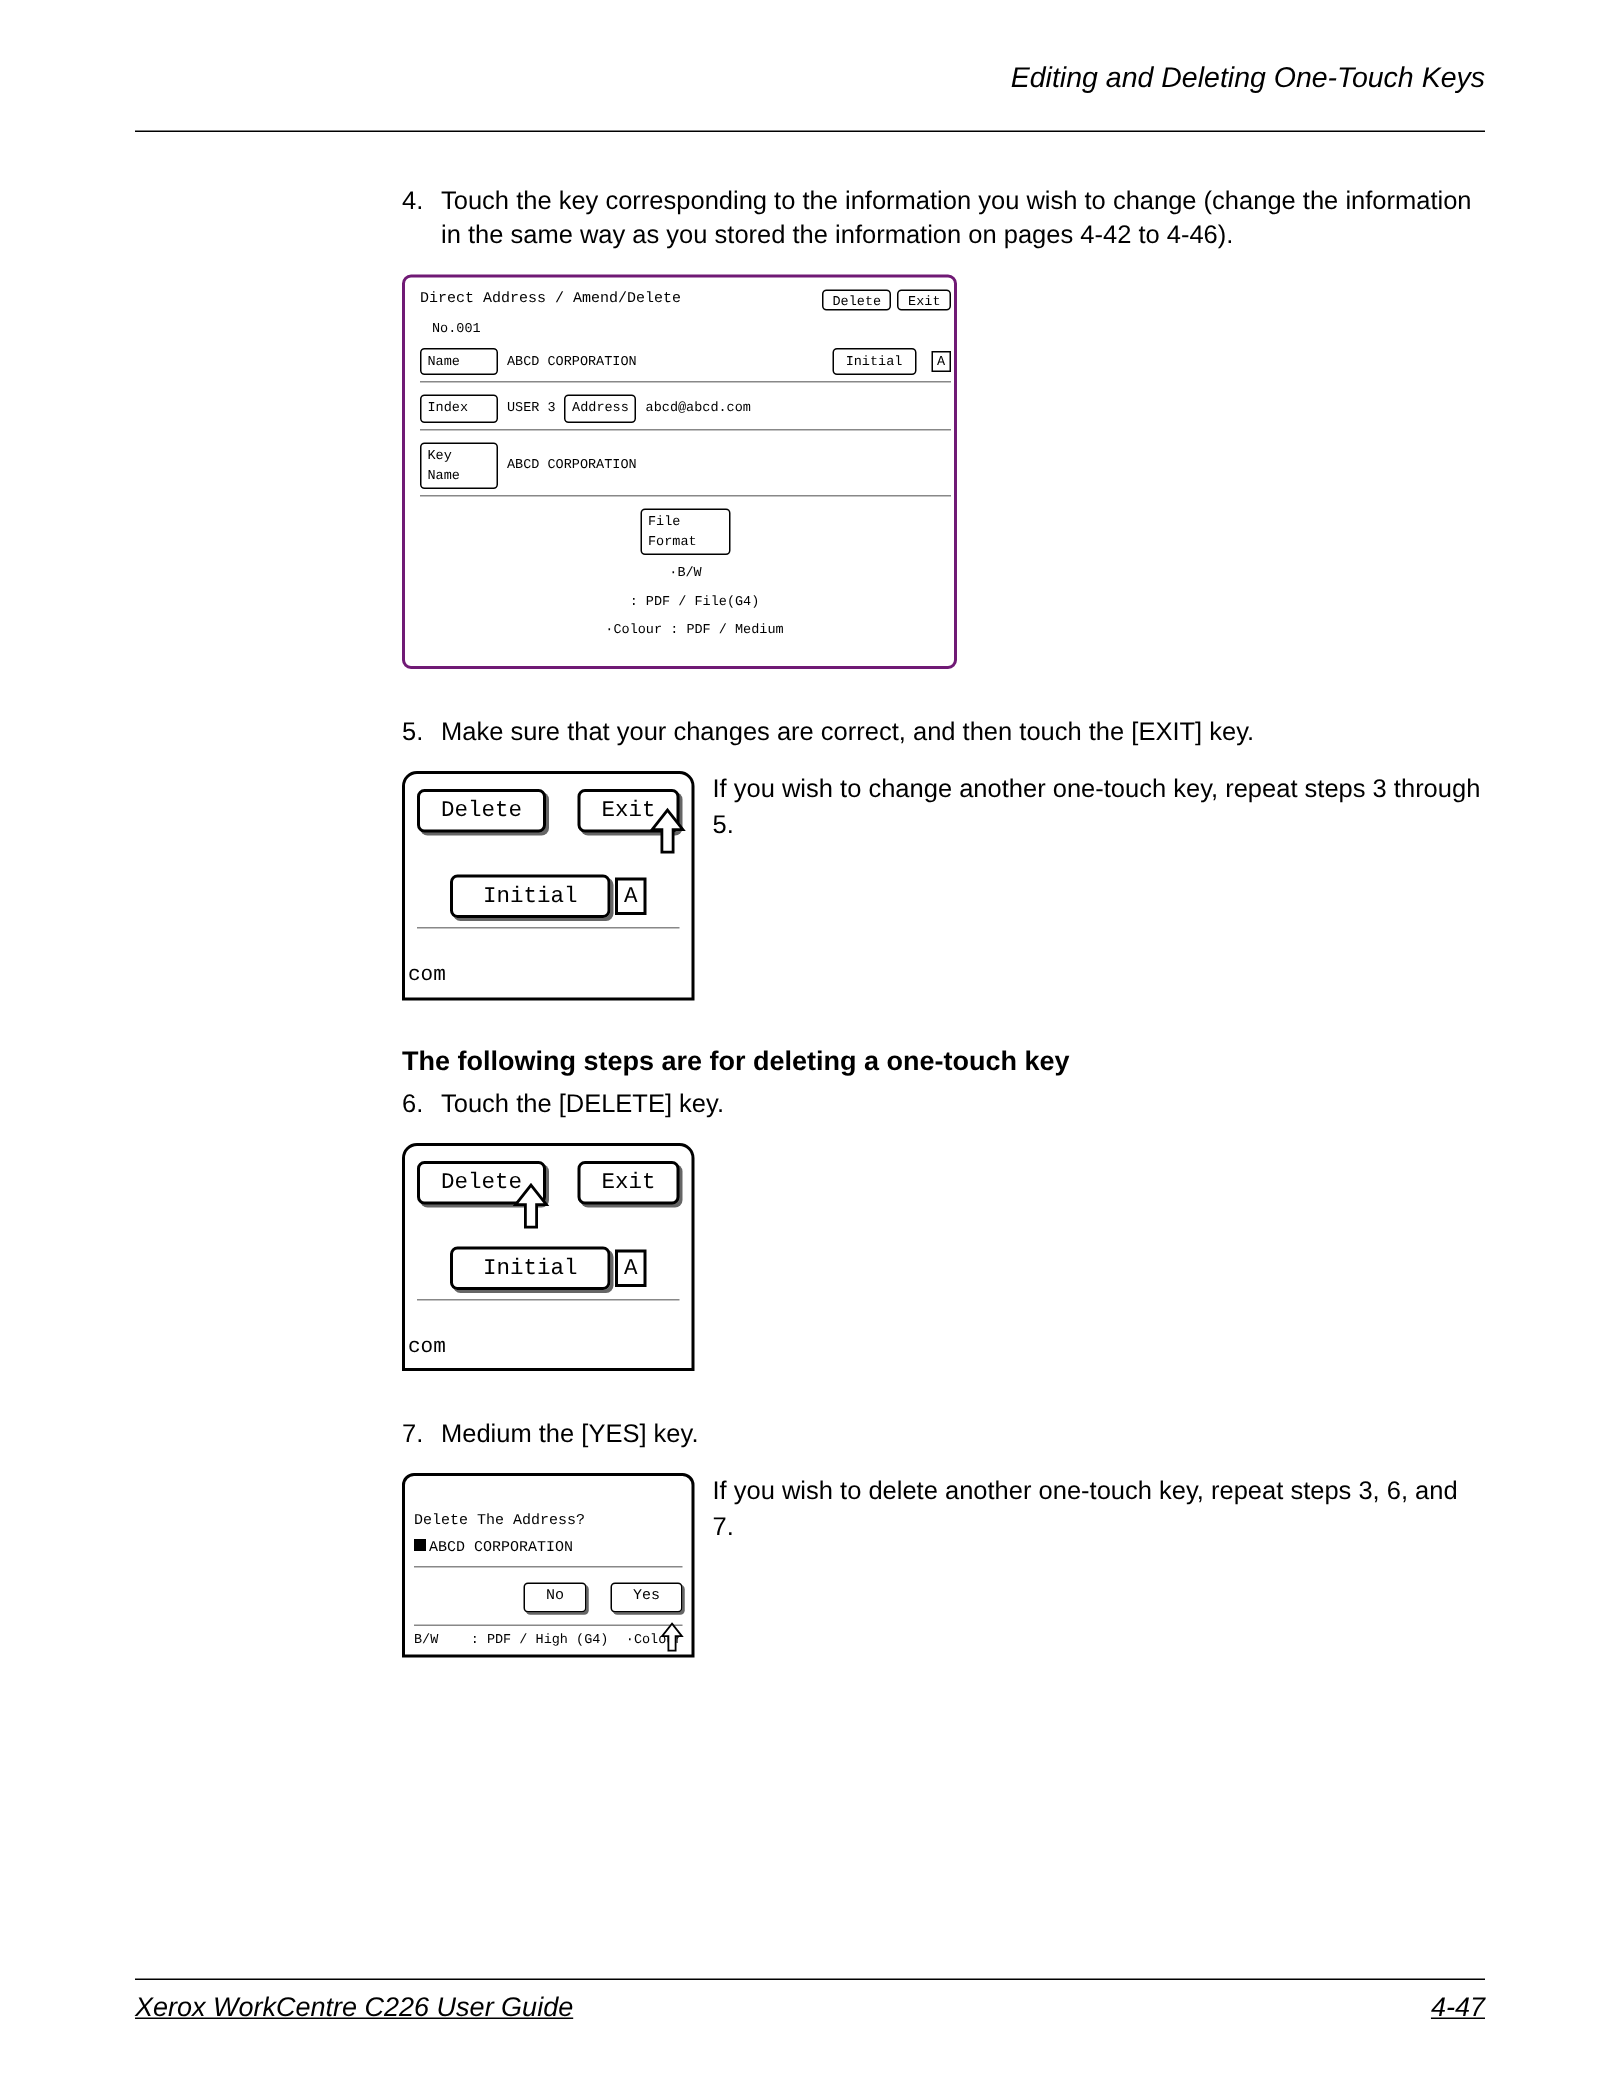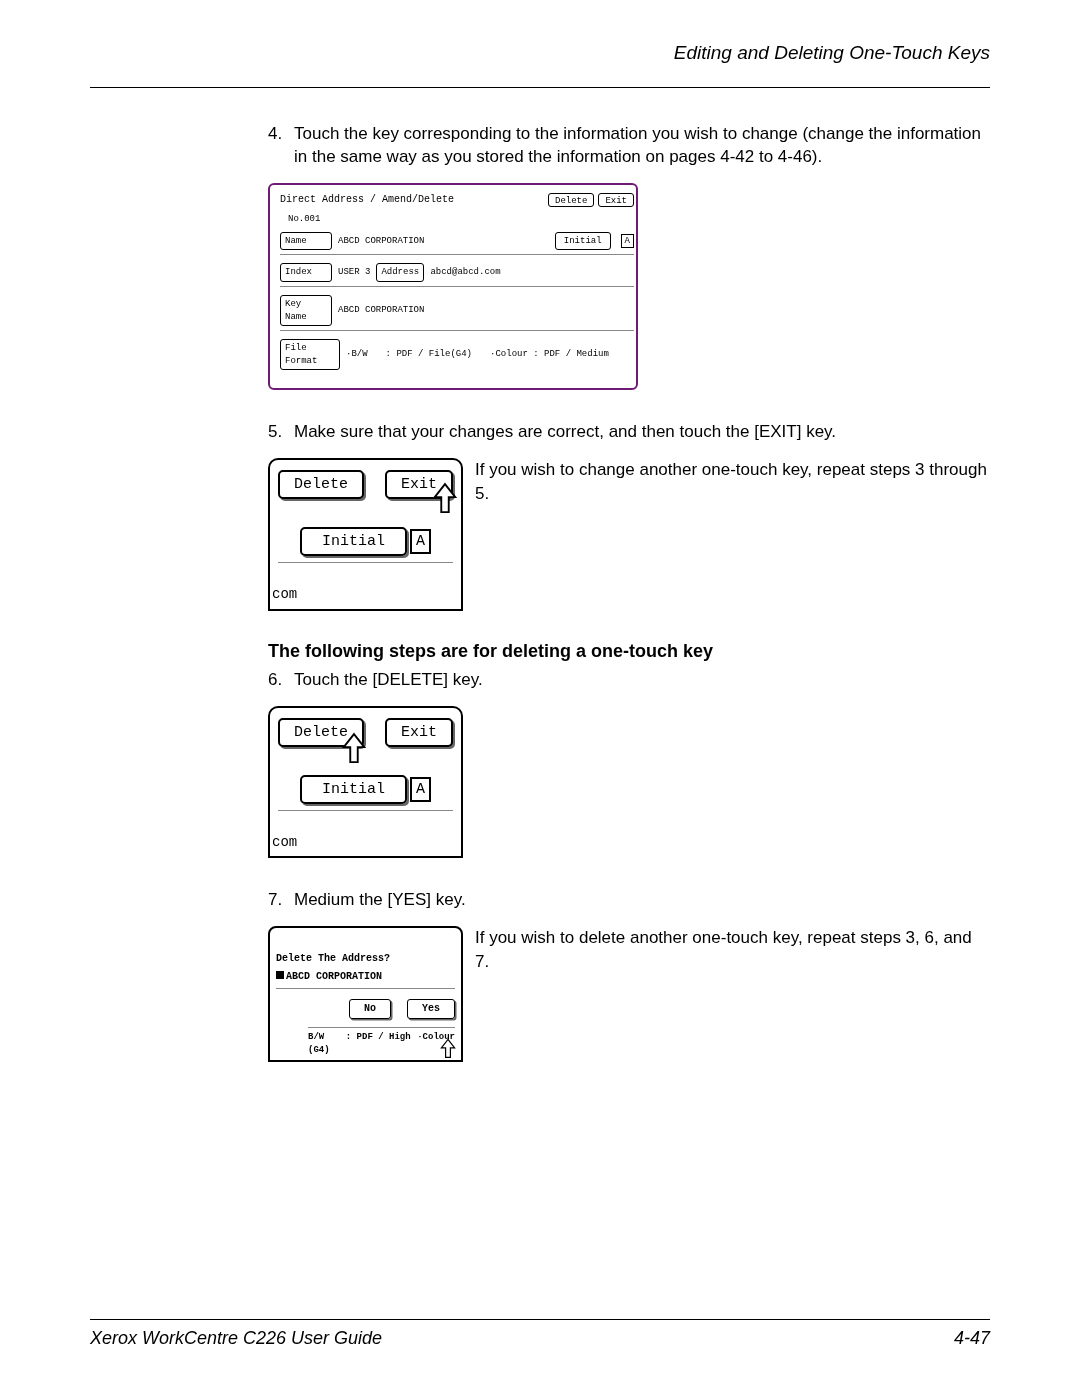--- a/index.html
+++ b/index.html
@@ -72,21 +72,21 @@
   }
   .btn-group { display: flex; gap: 4px; }
   .fig-row {
     display: flex;
     align-items: center;
     gap: 6px;
     margin-bottom: 8px;
     border-bottom: 1px solid #888;
     padding-bottom: 4px;
   }
-  .fig-row.nb { border-bottom: none; }
+  .fig-row.nb { border-bottom: none; flex-direction: column; }
   .label-box {
     border: 1px solid #000;
     border-radius: 3px;
     padding: 2px 4px;
     width: 52px;
     font-size: 9px;
   }
   .val { font-size: 9px; }
   .initial-box {
     border: 1px solid #000;
@@ -160,21 +160,20 @@
     margin-bottom: 4px;
   }
 
   .figure-confirm {
     width: 195px;
     border: 2px solid #000;
     border-radius: 8px 8px 0 0;
     padding: 6px 6px 4px 6px;
     font-family: "Courier New", monospace;
     font-size: 10px;
-    font-weight: bold;
   }
   .fc-q { margin: 6px 0 4px 0; }
   .fc-name { border-bottom: 1px solid #888; padding-bottom: 4px; margin-bottom: 10px; }
   .fc-btns {
     display: flex;
     justify-content: flex-end;
     gap: 16px;
     margin-bottom: 8px;
     position: relative;
   }
@@ -185,21 +184,20 @@
     box-shadow: 1.5px 1.5px 0 #666;
     font-size: 10px;
   }
   .fc-bottom {
     border-top: 1px solid #888;
     padding-top: 3px;
     display: flex;
     justify-content: space-between;
     font-size: 9px;
     position: relative;
-    margin-left: 32px;
   }
   .fc-cursor {
     position: absolute;
     right: -2px;
     bottom: -4px;
     width: 18px;
     height: 22px;
   }
   .fc-cursor svg { width: 100%; height: 100%; }
 
@@ -207,20 +205,21 @@
     position: absolute;
     bottom: 46px;
     left: 90px;
     right: 90px;
     border-top: 1.5px solid #000;
     padding-top: 6px;
     display: flex;
     justify-content: space-between;
     font-style: italic;
     font-size: 18px;
+    text-decoration: underline;
   }
   .icon-sq {
     display: inline-block;
     width: 8px;
     height: 8px;
     background: #000;
     margin-right: 2px;
     vertical-align: 0;
   }
 </style>

